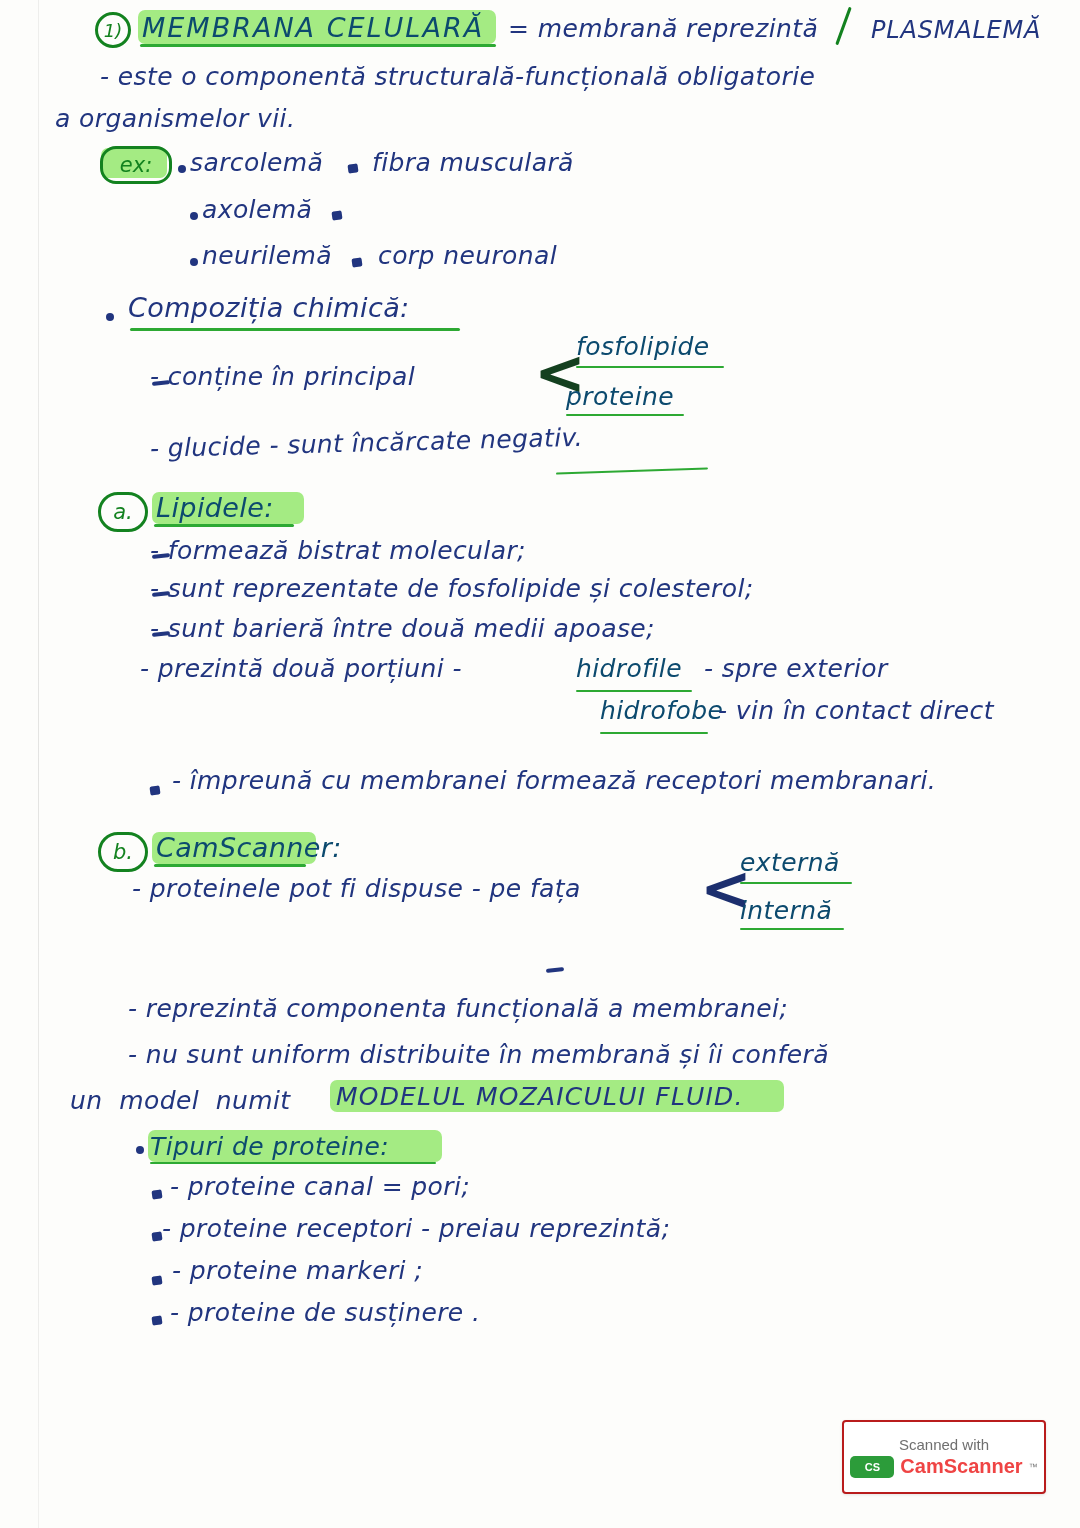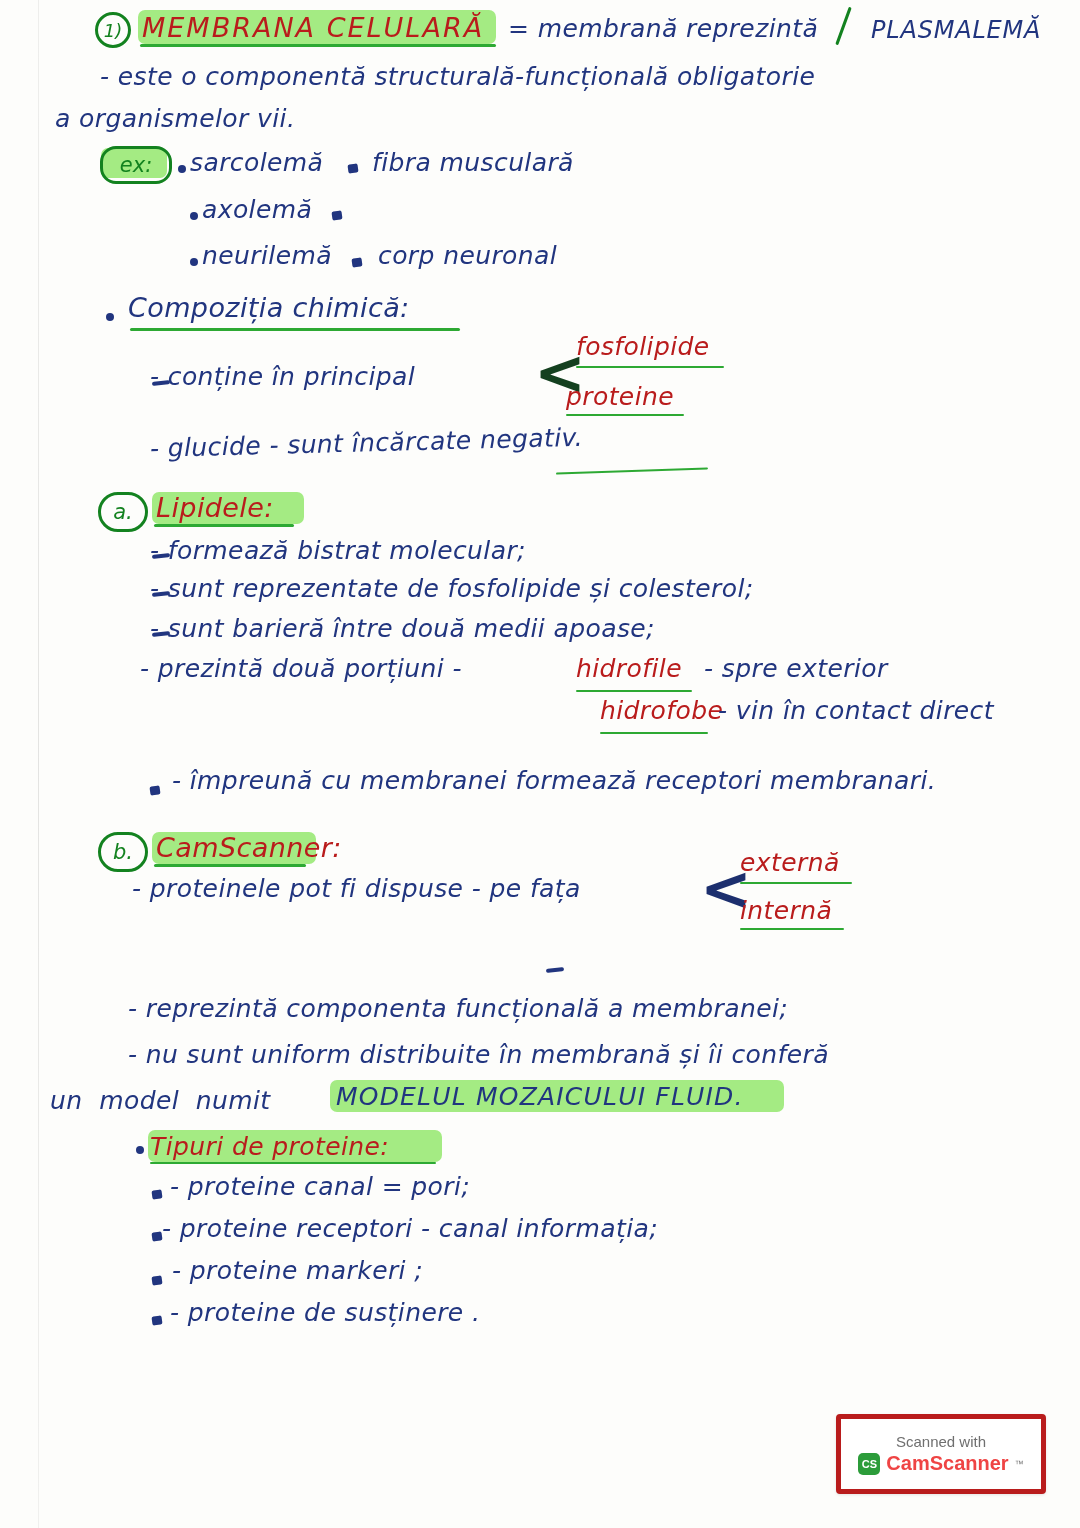--- a/index.html
+++ b/index.html
@@ -31,21 +31,21 @@
   
   .hw {
     position: absolute;
     color: #1f3fa8;
     font-family: "DejaVu Sans", sans-serif;
     font-style: italic;
     white-space: pre;
     letter-spacing: 0.4px;
     transform-origin: left center;
   }
-  .hw.green { color: #b91c1c; }
+  .hw.green { color: #0c4a6e; }
   .hw.ink   { color: #21357f; }
 
   .s28 { font-size: 27px; }
   .s26 { font-size: 25px; }
   .s24 { font-size: 24px; margin-left: 9px; }
 
   
   .hl {
     position: absolute;
     background: #6ee13a;
@@ -120,41 +120,41 @@
   }
 
   
   .watermark {
     position: absolute;
     right: 34px;
     bottom: 34px;
     width: 200px;
     height: 70px;
     background: #ffffff;
-    border: 5px solid #b91c1c;
+    border: 2px solid #b91c1c;
     border-radius: 4px;
     box-shadow: 0 1px 3px rgba(0,0,0,0.10);
     display: flex;
     flex-direction: column;
     align-items: center;
     justify-content: center;
     gap: 2px;
     font-family: "Liberation Sans", sans-serif;
   }
   .watermark .scanned {
     font-size: 15px;
     color: #6f6f6f;
   }
   .watermark .brandrow {
     display: flex;
     align-items: center;
     gap: 6px;
   }
   .watermark .cs-badge {
-    width: 22px; height: 22px;
+    width: 44px; height: 22px;
     border-radius: 5px;
     background: #2c9c3a;
     color: #fff;
     font-size: 11px;
     font-weight: bold;
     display:flex; align-items:center; justify-content:center;
     font-family: "Liberation Sans", sans-serif;
   }
   .watermark .brand {
     font-size: 20px;
@@ -270,35 +270,35 @@
 
   <div class="hw green s26" style="left:740px; top:896px;">internă</div>
   <div class="ul thin" style="left:740px; top:928px; width:104px;"></div>
 
   <div class="dash" style="left:546px; top:968px;"></div>
 
   <div class="hw ink s26" style="left:128px; top:1040px;">- nu sunt uniform distribuite în membrană și îi conferă</div>
 
   <div class="hw ink s26" style="left:128px; top:994px;">- reprezintă componenta funcțională a membranei;</div>
 
-  <div class="hw ink s26" style="left:50px; top:1086px;">un  model  numit</div>
+  <div class="hw ink s26" style="left:70px; top:1086px;">un  model  numit</div>
 
   <div class="hl" style="left:330px; top:1080px; width:454px; height:32px;"></div>
   <div class="hw ink s26" style="left:336px; top:1082px; letter-spacing:1.2px;">MODELUL MOZAICULUI FLUID.</div>
 
   <div class="dot" style="left:136px; top:1146px;"></div>
   <div class="hl" style="left:148px; top:1130px; width:294px; height:32px;"></div>
   <div class="hw green s26" style="left:150px; top:1132px;">Tipuri de proteine:</div>
   <div class="ul thin" style="left:150px; top:1162px; width:286px;"></div>
 
   <div class="sqdot" style="left:152px; top:1190px;"></div>
   <div class="hw ink s26" style="left:170px; top:1172px;">- proteine canal = pori;</div>
 
   <div class="sqdot" style="left:152px; top:1232px;"></div>
-  <div class="hw ink s26" style="left:162px; top:1214px;">- proteine receptori - canal informația;</div>
+  <div class="hw ink s26" style="left:162px; top:1214px;">- proteine receptori - preiau reprezintă;</div>
 
   <div class="sqdot" style="left:152px; top:1276px;"></div>
   <div class="hw ink s26" style="left:172px; top:1256px;">- proteine markeri ;</div>
 
   <div class="sqdot" style="left:152px; top:1316px;"></div>
   <div class="hw ink s26" style="left:170px; top:1298px;">- proteine de susținere .</div>
 
   <div class="watermark">
     <div class="scanned">Scanned with</div>
     <div class="brandrow">

